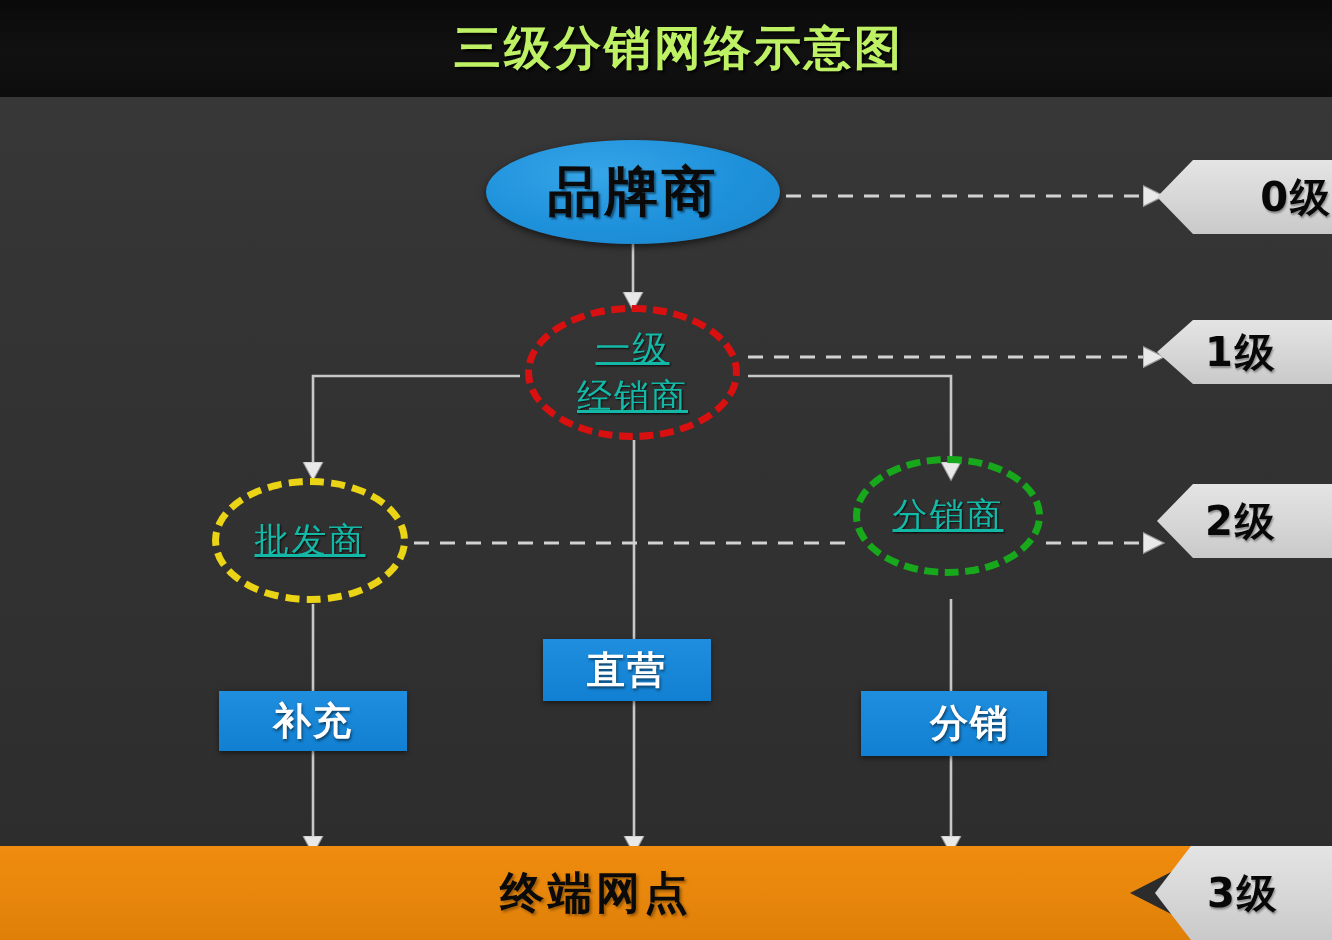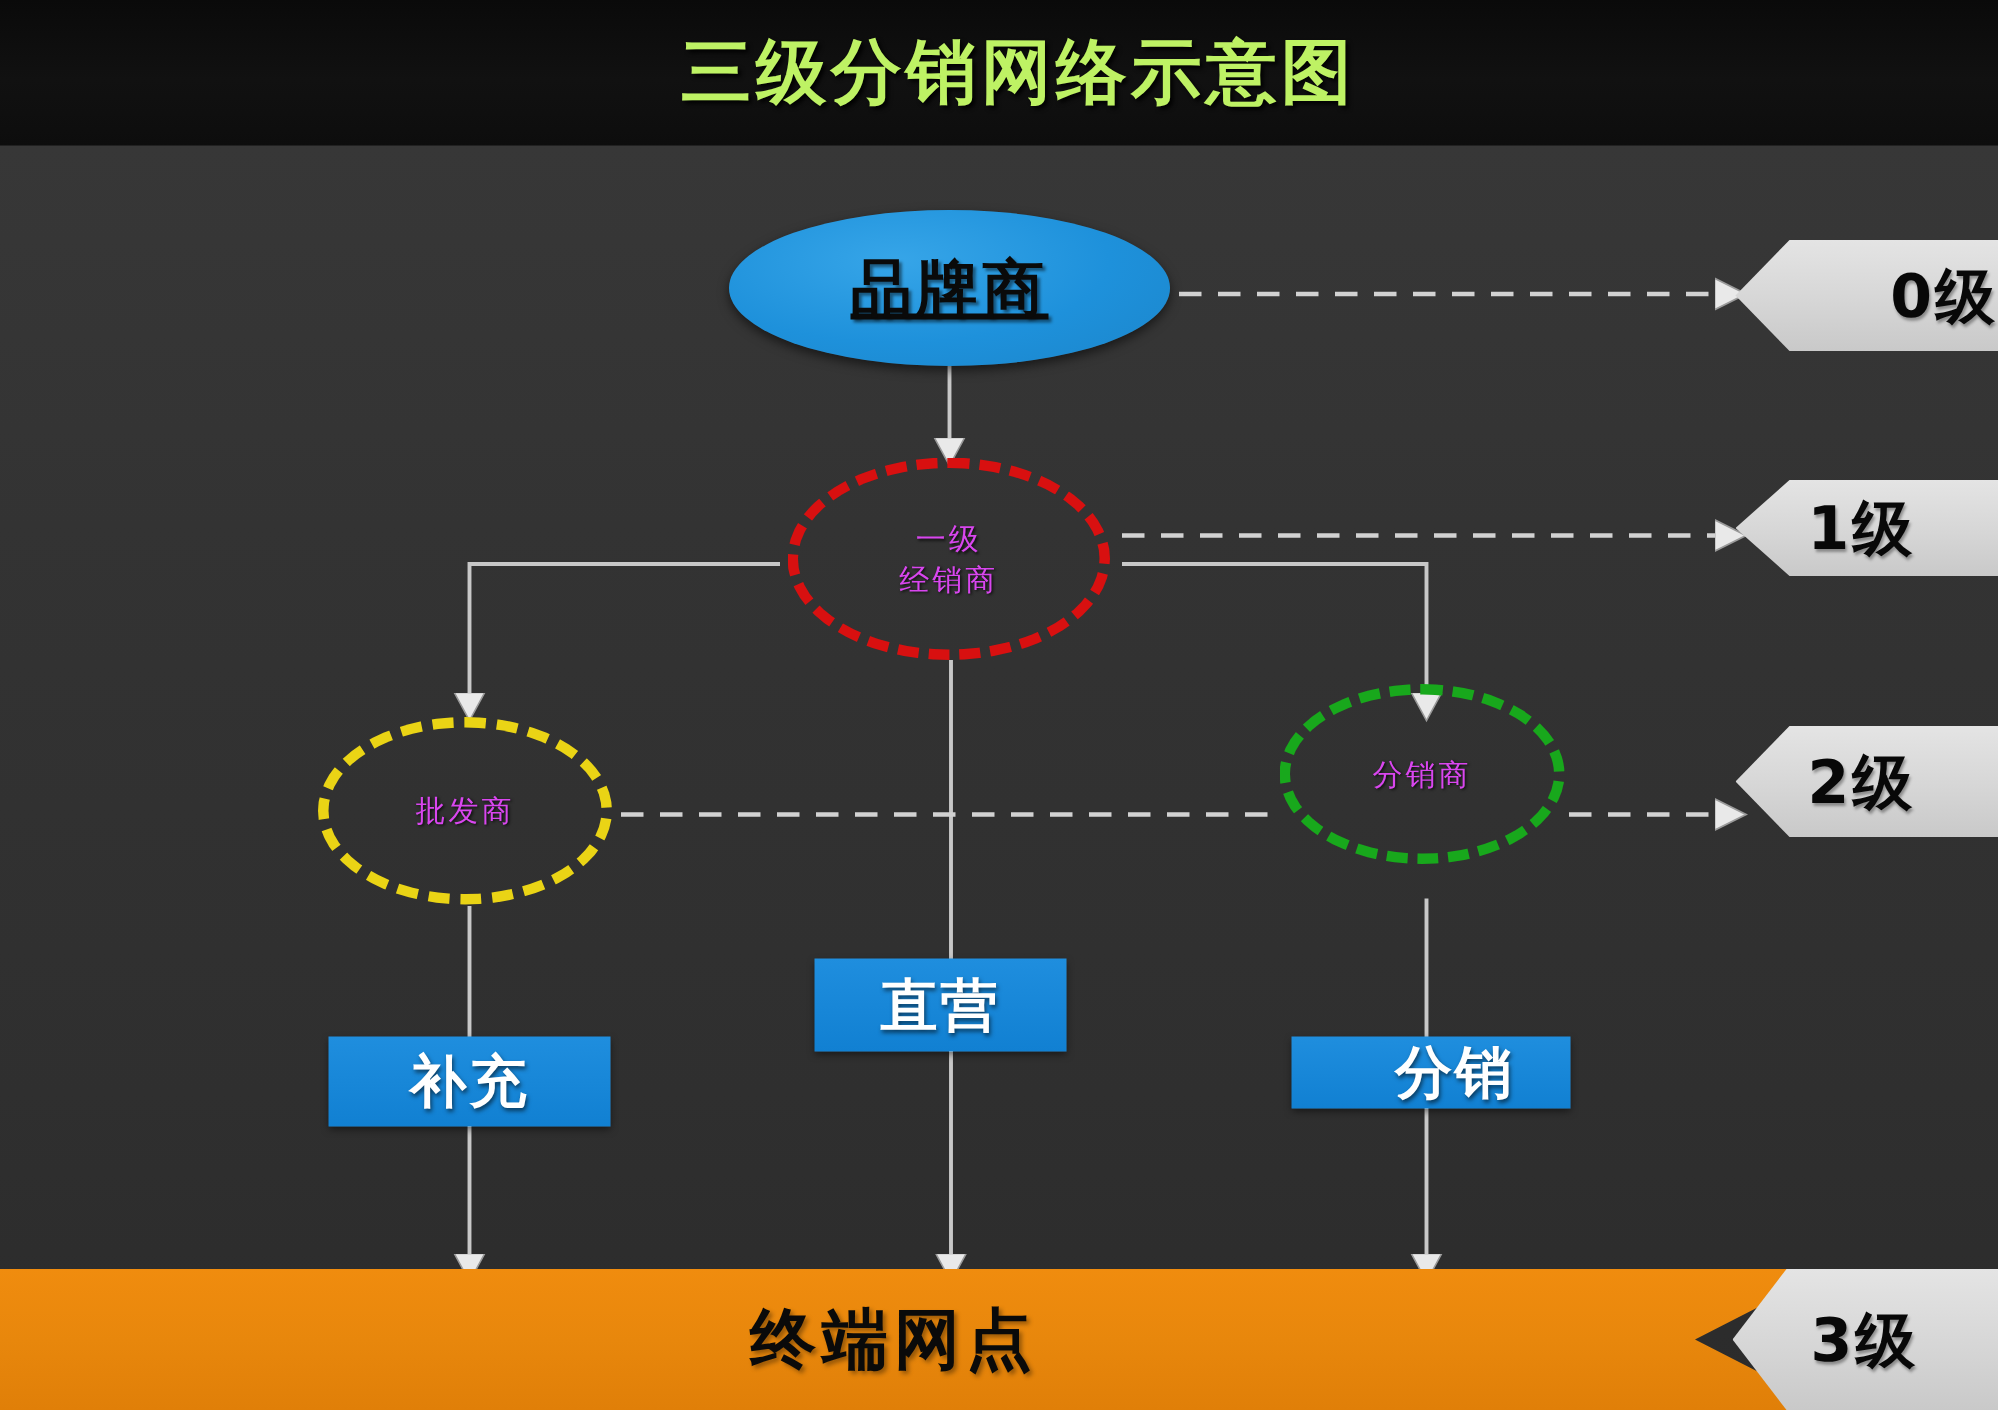--- a/index.html
+++ b/index.html
@@ -45,35 +45,35 @@
   .node{ position:absolute; box-sizing:border-box; }
 
   #node-brand{
     left:486px; top:140px; width:294px; height:104px;
     background:radial-gradient(ellipse at 38% 32%,#36a5e8 0%,#1e91db 55%,#1b85ca 100%);
     border-radius:50%;
     display:flex; align-items:center; justify-content:center;
     box-shadow:0 3px 7px rgba(0,0,0,0.55);
   }
   #node-brand .node-label{
-    color:#0a0a0a; font-size:41px; font-weight:bold; letter-spacing:3px;
+    color:#0a0a0a; font-size:54px; font-weight:bold; letter-spacing:3px;
     text-shadow:2px 2px 2px rgba(0,0,0,0.45);
-    text-decoration:underline;
   }
 
   .dashed-ellipse{
     display:flex; align-items:center; justify-content:center;
     border-radius:50%;
     background:transparent;
   }
   .dashed-ellipse .node-label{
-    color:#d946ef; font-size:20px; font-weight:normal; line-height:1.35;
+    color:#14b8a6; font-size:35px; font-weight:normal; line-height:1.35;
     text-align:center; letter-spacing:2px;
     text-shadow:1px 1px 2px rgba(0,0,0,0.8);
     white-space:pre-line;
+    text-decoration:underline;
   }
   #node-tier1{
     left:525px; top:305px; width:215px; height:135px;
     border:7px dashed #d81010;
   }
   #node-wholesaler{
     left:212px; top:478px; width:196px; height:125px;
     border:7px dashed #ead415;
   }
   #node-distributor{
@@ -87,21 +87,21 @@
     box-shadow:0 2px 5px rgba(0,0,0,0.5);
   }
   .blue-box .node-label{
     color:#ffffff; font-weight:bold; letter-spacing:2px;
     text-shadow:1px 2px 3px rgba(0,0,0,0.55);
   }
   #node-supplement{ left:219px; top:691px; width:188px; height:60px; }
   #node-supplement .node-label{ font-size:38px; }
   #node-direct{ left:543px; top:639px; width:168px; height:62px; }
   #node-direct .node-label{ font-size:38px; }
-  #node-channel{ left:861px; top:691px; width:186px; height:48px;padding-left:32px; }
+  #node-channel{ left:861px; top:691px; width:186px; height:65px;padding-left:32px; }
   #node-channel .node-label{ font-size:38px; }
 
   
   #node-terminal{
     position:absolute; left:0; top:846px; width:1222px; height:94px;
     background:linear-gradient(180deg,#f08c0e 0%,#e8870c 50%,#e07f08 100%);
     -webkit-clip-path:polygon(0 0,1222px 0,1130px 47px,1222px 94px,0 94px);
     clip-path:polygon(0 0,1222px 0,1130px 47px,1222px 94px,0 94px);
     display:flex; align-items:center;font-family:Liberation Mono, monospace;
   }

